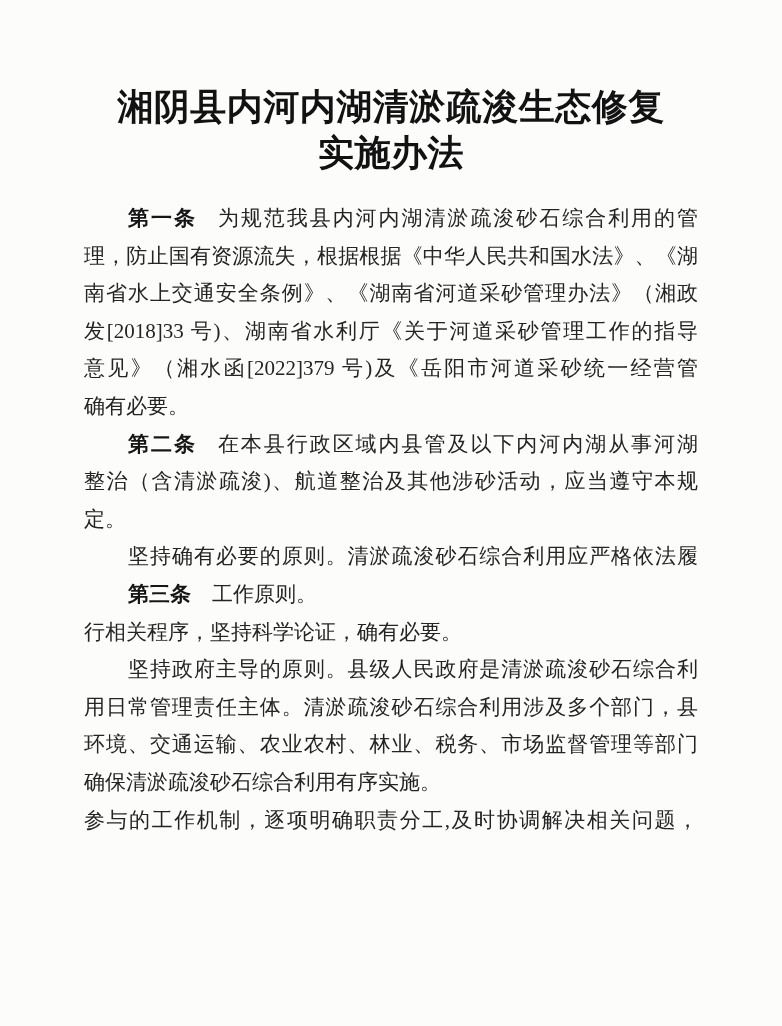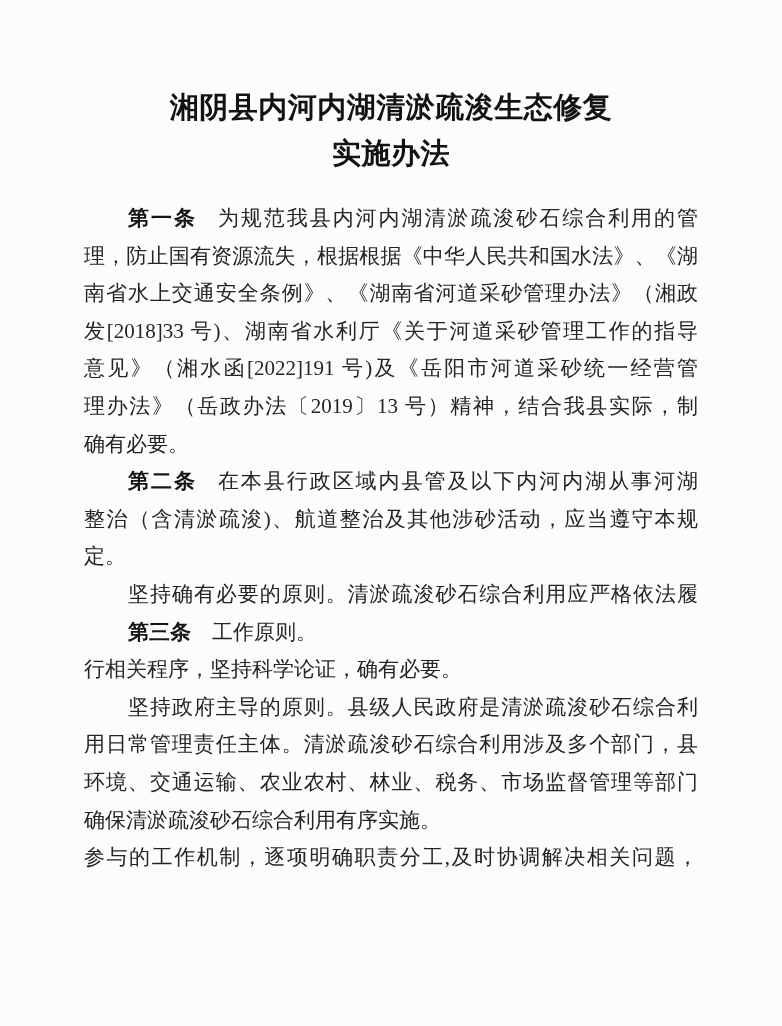--- a/index.html
+++ b/index.html
@@ -13,21 +13,21 @@
     height: 1026px;
     background: #fcfcfb;
     overflow: hidden;
     box-sizing: border-box;
     font-family: "Liberation Serif", "DejaVu Serif", serif;
     color: #242424;
   }
   .title {
     margin: 84px auto 0 auto;
     text-align: center;
-    font-size: 29px;
+    font-size: 36px;
     line-height: 46px;
     font-weight: bold;
     color: #121212;
     letter-spacing: 0.5px;
   }
   .doc-body {
     width: 614px;
     margin: 24px auto 0 auto;
     font-size: 21px;
     line-height: 37.6px;
@@ -61,23 +61,22 @@
   </h1>
   <div class="doc-body" id="doc-body">
   <div class="line indent"><b class="art">第一条</b><span class="txt">为规范我县内河内湖清淤疏浚砂石综合利用的管</span></div>
 
   <div class="line"><span class="txt">理，防止国有资源流失，根据根据《中华人民共和国水法》、《湖</span></div>
 
   <div class="line"><span class="txt">南省水上交通安全条例》、《湖南省河道采砂管理办法》（湘政</span></div>
 
   <div class="line"><span class="txt">发[2018]33 号)、湖南省水利厅《关于河道采砂管理工作的指导</span></div>
 
-  <div class="line"><span class="txt">意见》（湘水函[2022]191 号)及《岳阳市河道采砂统一经营管</span></div>
+  <div class="line"><span class="txt">意见》（湘水函[2022]379 号)及《岳阳市河道采砂统一经营管</span></div>
 
-  <div class="line"><span class="txt">理办法》（岳政办法〔2019〕13 号）精神，结合我县实际，制</span></div>
 
   <div class="line end"><span class="txt">确有必要。</span></div>
 
   <div class="line indent"><b class="art">第二条</b><span class="txt">在本县行政区域内县管及以下内河内湖从事河湖</span></div>
 
   <div class="line"><span class="txt">整治（含清淤疏浚)、航道整治及其他涉砂活动，应当遵守本规</span></div>
 
   <div class="line end"><span class="txt">定。</span></div>
 
   <div class="line indent"><span class="txt">坚持确有必要的原则。清淤疏浚砂石综合利用应严格依法履</span></div>

